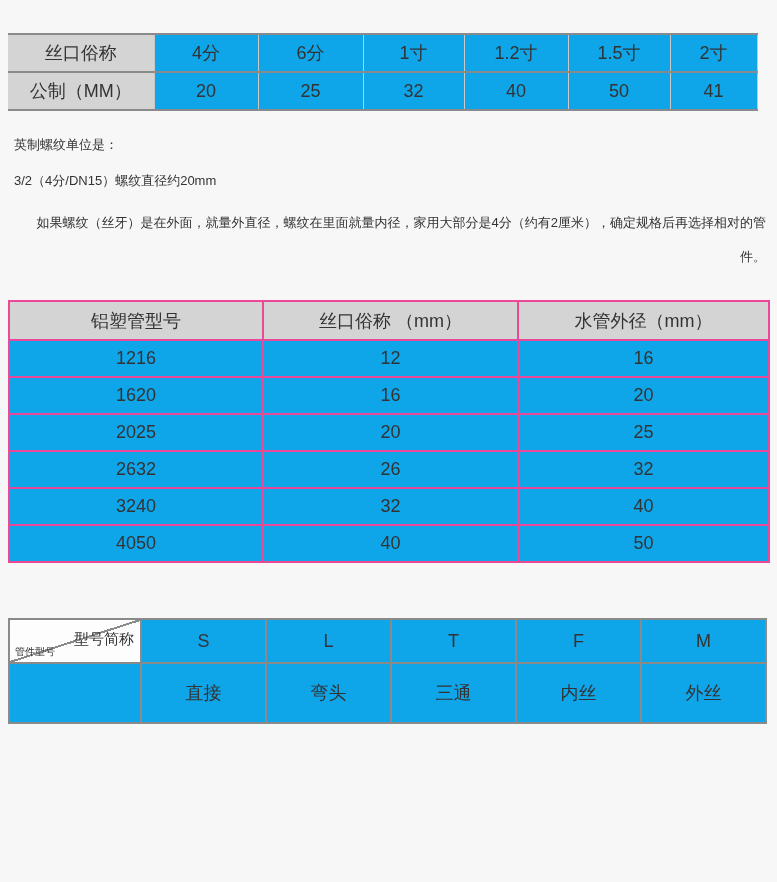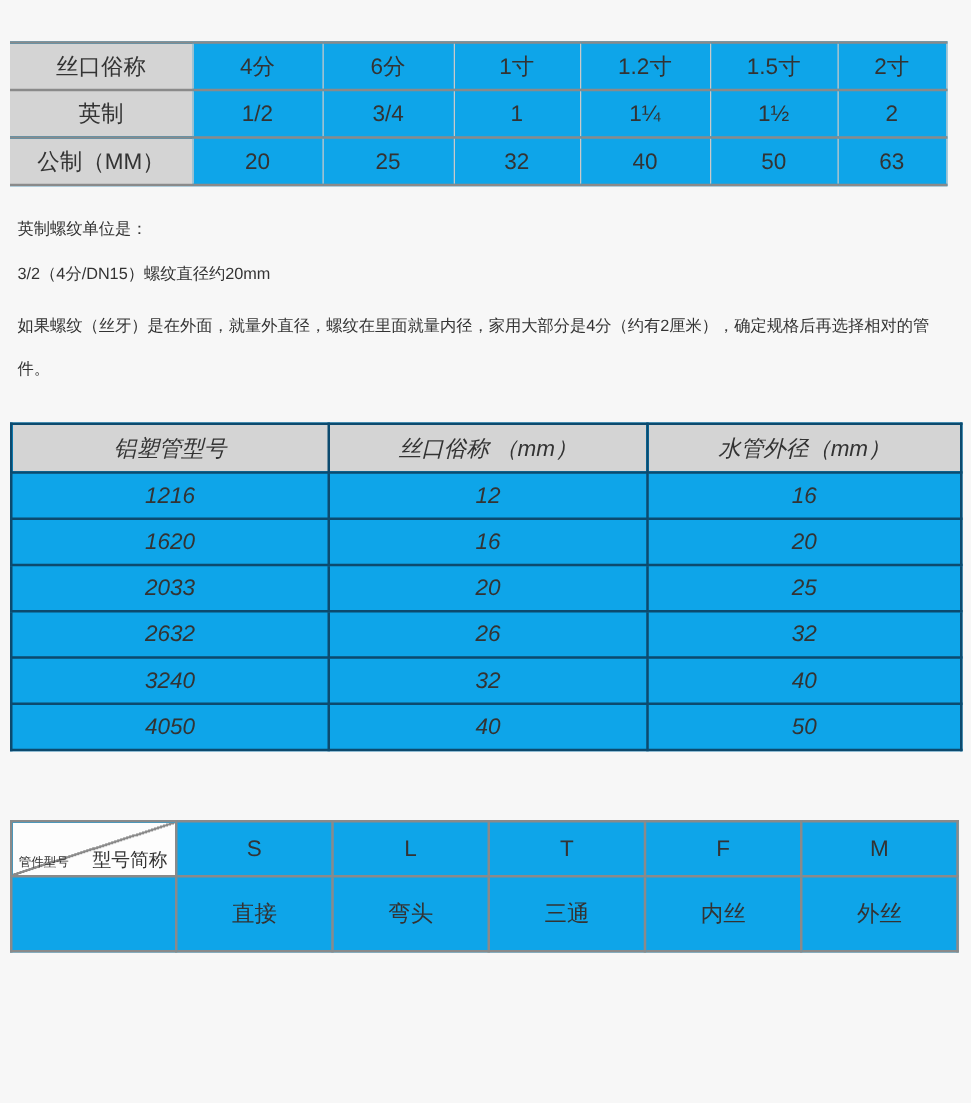--- a/index.html
+++ b/index.html
@@ -22,45 +22,45 @@
     border-bottom: 2px solid #8a8a8a;
     border-left: 1px solid #c9c9c9;
     border-right: 1px solid #c9c9c9;
   }
   .t1 td:first-child { border-left: none; }
   .t1 td.rh { background: #d4d4d4; }
 
   
   .notes { margin: 23px 0 0 14px; }
   .notes p { margin: 0 0 14px 0; line-height: 22px; font-size: 13px; }
-  .notes p.para { margin: 0; line-height: 34px; width: 752px; }
+  .notes p.para { margin: 0; line-height: 34px; width: 752px; text-align: right; }
 
   
   .t2 { margin: 26px 0 0 8px; width: 760px; }
-  .t2 td { height: 33px; font-size: 18px; border: 2px solid #0c4a6e; font-style: italic; }
+  .t2 td { height: 33px; font-size: 18px; border: 2px solid #ec4899; }
   .t2 tr.head td { height: 35px; background: #d4d4d4; }
 
   
   .t3 { margin: 55px 0 0 8px; width: 757px; }
   .t3 td { font-size: 18px; border: 2px solid #8a8a8a; }
   .t3 tr.r1 td { height: 40px; }
   .t3 tr.r2 td { height: 56px; }
   .t3 td.diag {
     position: relative;
     padding: 0;
     background:
       linear-gradient(to bottom right,
         transparent calc(50% - 1px),
         #8a8a8a calc(50% - 1px),
         #8a8a8a calc(50% + 1px),
         transparent calc(50% + 1px)),
       #fdfdfd;
   }
   .diag .top-label {
-    position: absolute; top: 21px; right: 6px;
+    position: absolute; top: 10px; right: 6px;
     font-size: 15px; color: #333;
   }
   .diag .bottom-label {
     position: absolute; bottom: 3px; left: 5px;
     font-size: 10px; color: #333; margin-top: 24px;
   }
 </style>
 </head>
 <body>
 
@@ -80,36 +80,27 @@
         <tr>
       <td class="rh">丝口俗称</td>
       <td>4分</td>
       <td>6分</td>
       <td>1寸</td>
       <td>1.2寸</td>
       <td>1.5寸</td>
       <td>2寸</td>
     </tr>
     <tr>
-      <td class="rh">英制</td>
-      <td>1/2</td>
-      <td>3/4</td>
-      <td>1</td>
-      <td>1¼</td>
-      <td>1½</td>
-      <td>2</td>
-    </tr>
-    <tr>
       <td class="rh">公制（MM）</td>
       <td>20</td>
       <td>25</td>
       <td>32</td>
       <td>40</td>
       <td>50</td>
-      <td>63</td>
+      <td>41</td>
     </tr>
   </tbody>
     </table>
 
   <div class="notes">
     <p>英制螺纹单位是：</p>
     <p>3/2（4分/DN15）螺纹直径约20mm</p>
     <p class="para">如果螺纹（丝牙）是在外面，就量外直径，螺纹在里面就量内径，家用大部分是4分（约有2厘米），确定规格后再选择相对的管件。</p>
   </div>
 
@@ -129,21 +120,21 @@
       <td>1216</td>
       <td>12</td>
       <td>16</td>
     </tr>
     <tr>
       <td>1620</td>
       <td>16</td>
       <td>20</td>
     </tr>
     <tr>
-      <td>2033</td>
+      <td>2025</td>
       <td>20</td>
       <td>25</td>
     </tr>
     <tr>
       <td>2632</td>
       <td>26</td>
       <td>32</td>
     </tr>
     <tr>
       <td>3240</td>

